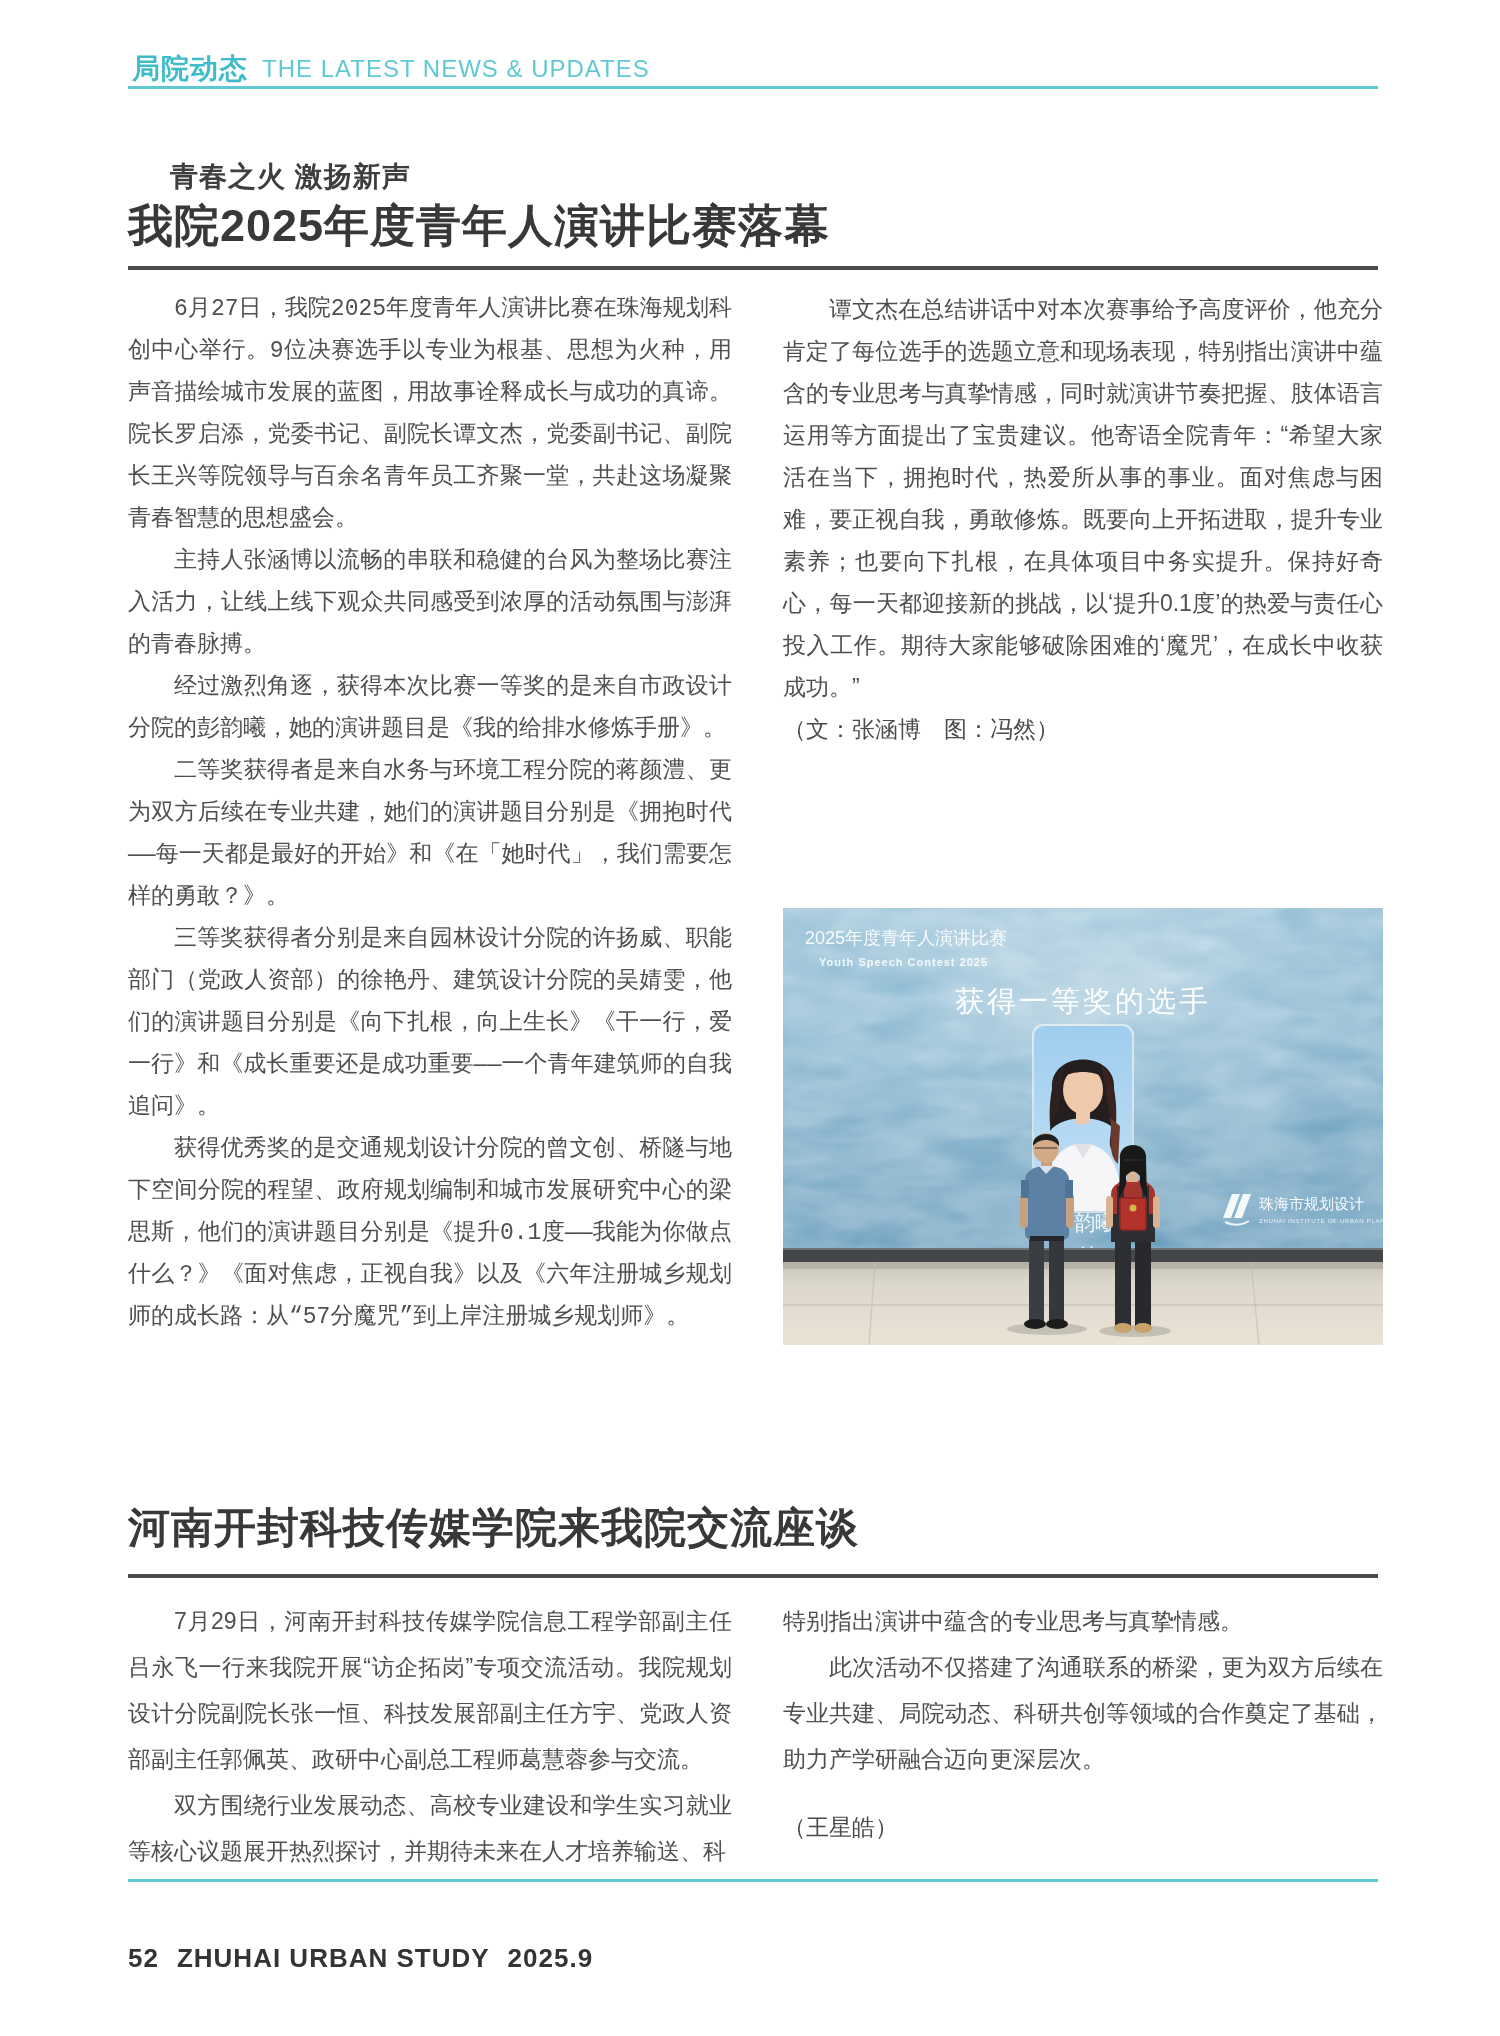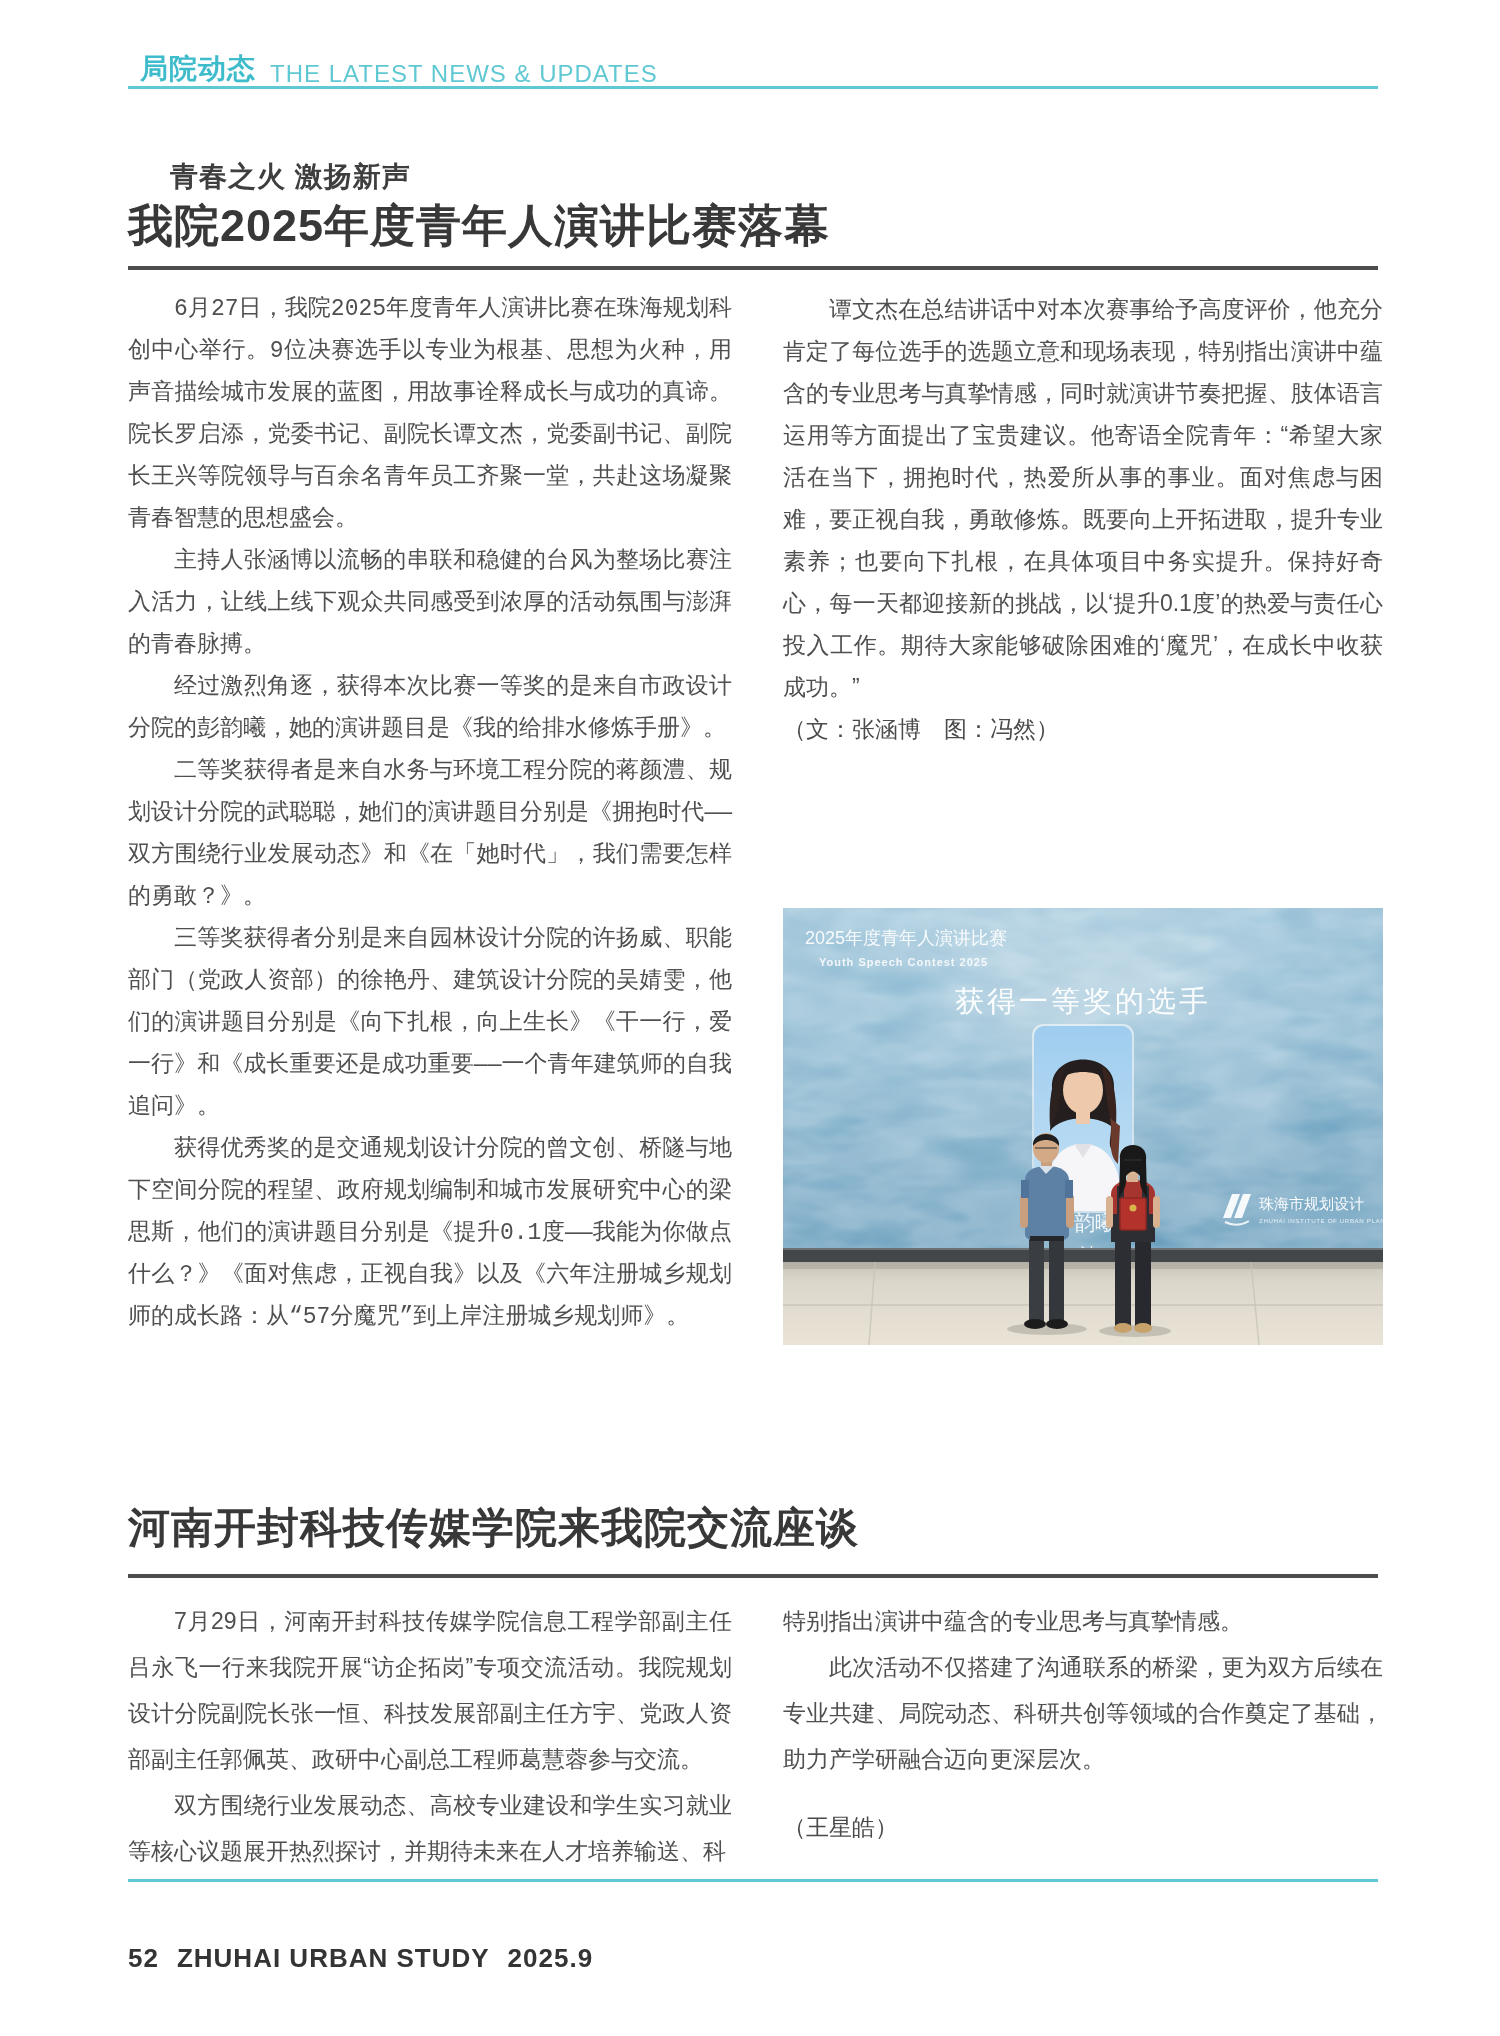--- a/index.html
+++ b/index.html
@@ -3,21 +3,21 @@
 <meta charset="utf-8">
 <style>
   html,body{margin:0;padding:0;background:#e8e8e8;}
   .page{
     position:relative; width:1500px; height:2036px; margin:0 auto;
     background:#ffffff; overflow:hidden;
     font-family:"Liberation Sans","DejaVu Sans",sans-serif;
     color:#4f4f4f;
   }
   
-  .hdr{position:absolute; left:140px; top:50px; display:flex; align-items:flex-end; gap:14px;}
+  .hdr{position:absolute; left:132px; top:50px; display:flex; align-items:center; gap:14px;}
   .hdr-cn{font-size:28px; font-weight:700; color:var(--accent,#3fbccb); letter-spacing:1px;}
   .hdr-en{font-size:24px; font-weight:400; color:var(--accent_light,#5fc8d3); letter-spacing:1px;}
   .rule{position:absolute; left:128px; width:1250px;}
   .rule-teal-top{top:86px; height:3px; background:var(--accent_light,#5fc8d3);}
   
   .kicker{position:absolute; left:128px; top:158px; font-size:28px; font-weight:700; color:#3e3e3e; letter-spacing:1px;margin-left:42px;}
   .title1{position:absolute; left:128px; top:196px; font-size:45px; font-weight:700; color:#383838; letter-spacing:1px;}
   .rule-dark1{top:266px; height:4px; background:var(--rule_dark,#4c4c4c);}
   
   .textcol{position:absolute; font-size:23px; color:var(--text_body,#4f4f4f); font-weight:400;}
@@ -54,21 +54,21 @@
   <div class="rule rule-teal-top"></div>
 
   <div class="kicker">青春之火 激扬新声</div>
   <div class="title1">我院2025年度青年人演讲比赛落幕</div>
   <div class="rule rule-dark1"></div>
 
   <div class="textcol a1 a1-left">
       <p>6月27日，我院2025年度青年人演讲比赛在珠海规划科创中心举行。9位决赛选手以专业为根基、思想为火种，用声音描绘城市发展的蓝图，用故事诠释成长与成功的真谛。院长罗启添，党委书记、副院长谭文杰，党委副书记、副院长王兴等院领导与百余名青年员工齐聚一堂，共赴这场凝聚青春智慧的思想盛会。</p>
       <p>主持人张涵博以流畅的串联和稳健的台风为整场比赛注入活力，让线上线下观众共同感受到浓厚的活动氛围与澎湃的青春脉搏。</p>
       <p>经过激烈角逐，获得本次比赛一等奖的是来自市政设计分院的彭韵曦，她的演讲题目是《我的给排水修炼手册》。</p>
-      <p>二等奖获得者是来自水务与环境工程分院的蒋颜澧、规划设计分院的武聪聪，她们的演讲题目分别是《拥抱时代——双方围绕行业发展动态》和《在「她时代」，我们需要怎样的勇敢？》。</p>
+      <p>二等奖获得者是来自水务与环境工程分院的蒋颜澧、更为双方后续在专业共建，她们的演讲题目分别是《拥抱时代——每一天都是最好的开始》和《在「她时代」，我们需要怎样的勇敢？》。</p>
       <p>三等奖获得者分别是来自园林设计分院的许扬威、职能部门（党政人资部）的徐艳丹、建筑设计分院的吴婧雯，他们的演讲题目分别是《向下扎根，向上生长》《干一行，爱一行》和《成长重要还是成功重要——一个青年建筑师的自我追问》。</p>
       <p>获得优秀奖的是交通规划设计分院的曾文创、桥隧与地下空间分院的程望、政府规划编制和城市发展研究中心的梁思斯，他们的演讲题目分别是《提升0.1度——我能为你做点什么？》《面对焦虑，正视自我》以及《六年注册城乡规划师的成长路：从“57分魔咒”到上岸注册城乡规划师》。</p>
     </div>
 
   <div class="textcol a1 a1-right">
     <div>
         <p>谭文杰在总结讲话中对本次赛事给予高度评价，他充分肯定了每位选手的选题立意和现场表现，特别指出演讲中蕴含的专业思考与真挚情感，同时就演讲节奏把握、肢体语言运用等方面提出了宝贵建议。他寄语全院青年：“希望大家活在当下，拥抱时代，热爱所从事的事业。面对焦虑与困难，要正视自我，勇敢修炼。既要向上开拓进取，提升专业素养；也要向下扎根，在具体项目中务实提升。保持好奇心，每一天都迎接新的挑战，以‘提升0.1度’的热爱与责任心投入工作。期待大家能够破除困难的‘魔咒’，在成长中收获成功。”</p>
       </div>
     <p class="byline">（文：张涵博　图：冯然）</p>
   </div>

